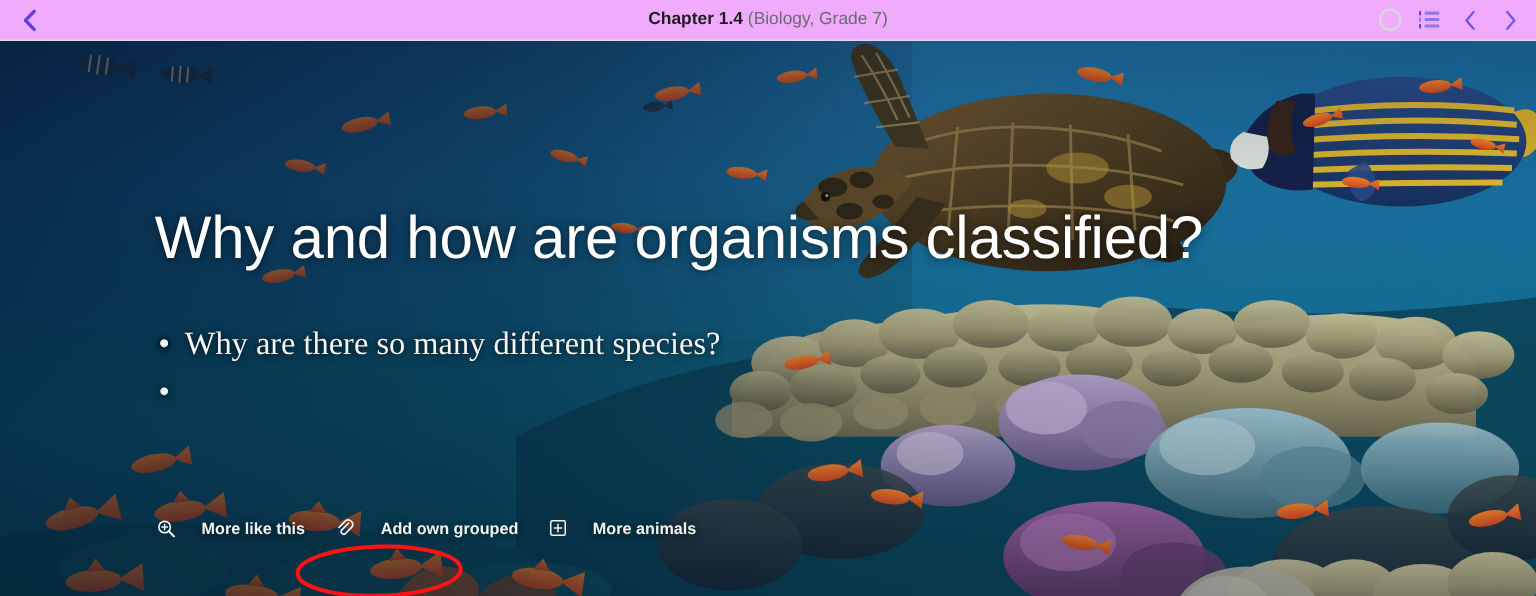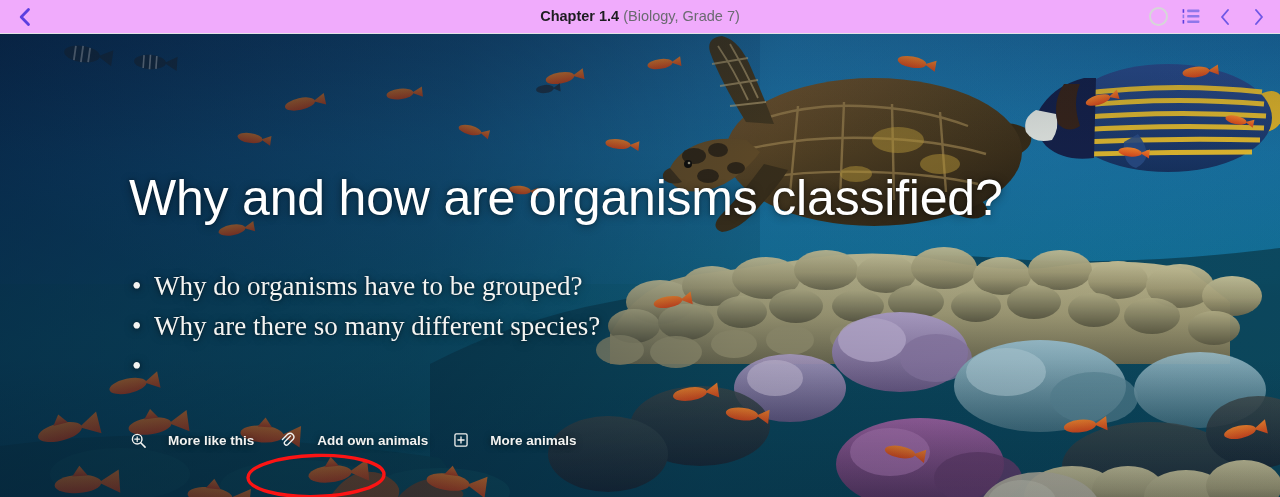--- a/index.html
+++ b/index.html
@@ -567,21 +567,20 @@
 
     <div class="scrim"></div>
 
     <div class="content">
 
       <div class="slide-title">Why and how are organisms classified?</div>
 
       <ul class="bullets">
         <li>
           <span class="dot">•</span>
-          <span>Why do organisms have to be grouped?</span>
         </li>
         <li>
           <span class="dot">•</span>
           <span>Why are there so many different species?</span>
         </li>
         <li>
           <span class="dot">•</span>
         </li>
       </ul>
 
@@ -598,21 +597,21 @@
           <span>More like this</span>
         </div>
 
         <div class="action">
           <span class="glyph">
             <svg width="15" height="16" viewBox="0 0 16 17">
               <path d="M11.2 4.2 L5.0 10.4 a2.3 2.3 0 0 0 3.2 3.2 L14.0 7.8
                        a4.0 4.0 0 0 0 -5.6 -5.6 L2.6 8.0" fill="none" stroke="#f2f2f0" stroke-width="1.5" stroke-linecap="round" stroke-linejoin="round"></path>
             </svg>
           </span>
-          <span>Add own animals</span>
+          <span>Add own grouped</span>
         </div>
 
         <div class="action">
           <span class="glyph">
             <svg width="14" height="14" viewBox="0 0 15 15">
               <rect x="1" y="1" width="13" height="13" rx="1.4" fill="none" stroke="#f2f2f0" stroke-width="1.4"></rect>
               <path d="M7.5 4.2 L7.5 10.8 M4.2 7.5 L10.8 7.5" stroke="#f2f2f0" stroke-width="1.4" stroke-linecap="round"></path>
             </svg>
           </span>
           <span>More animals</span>

